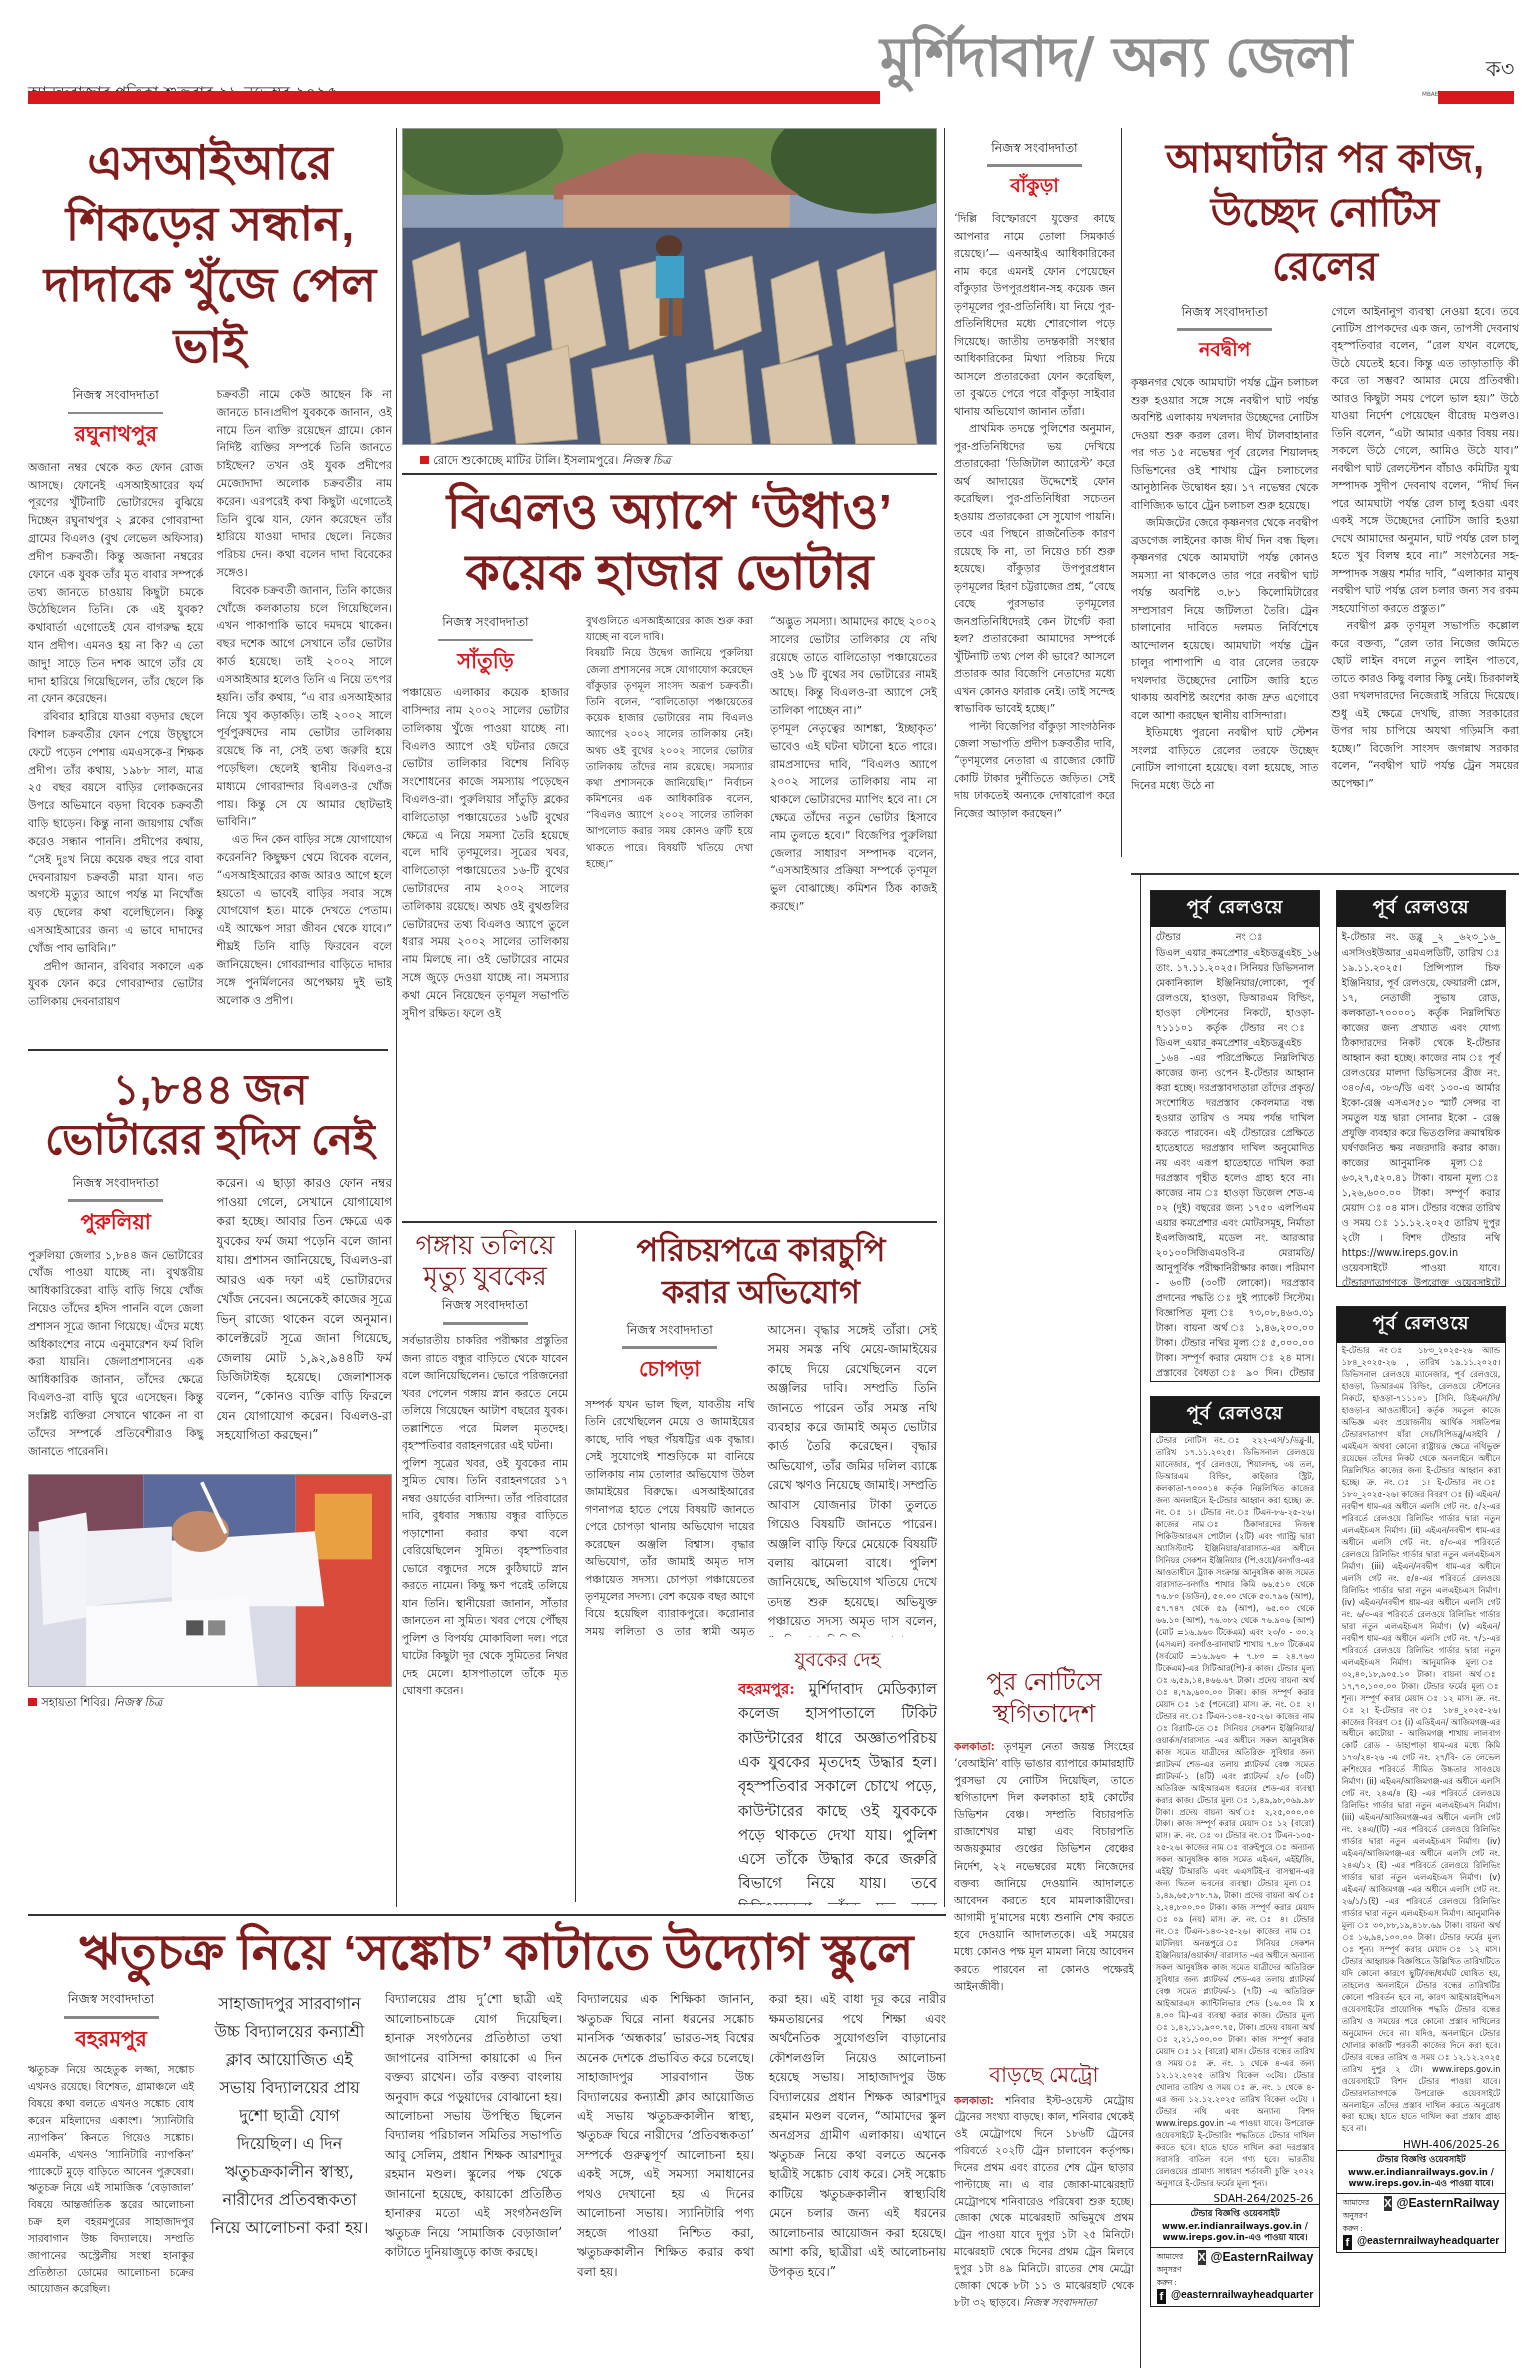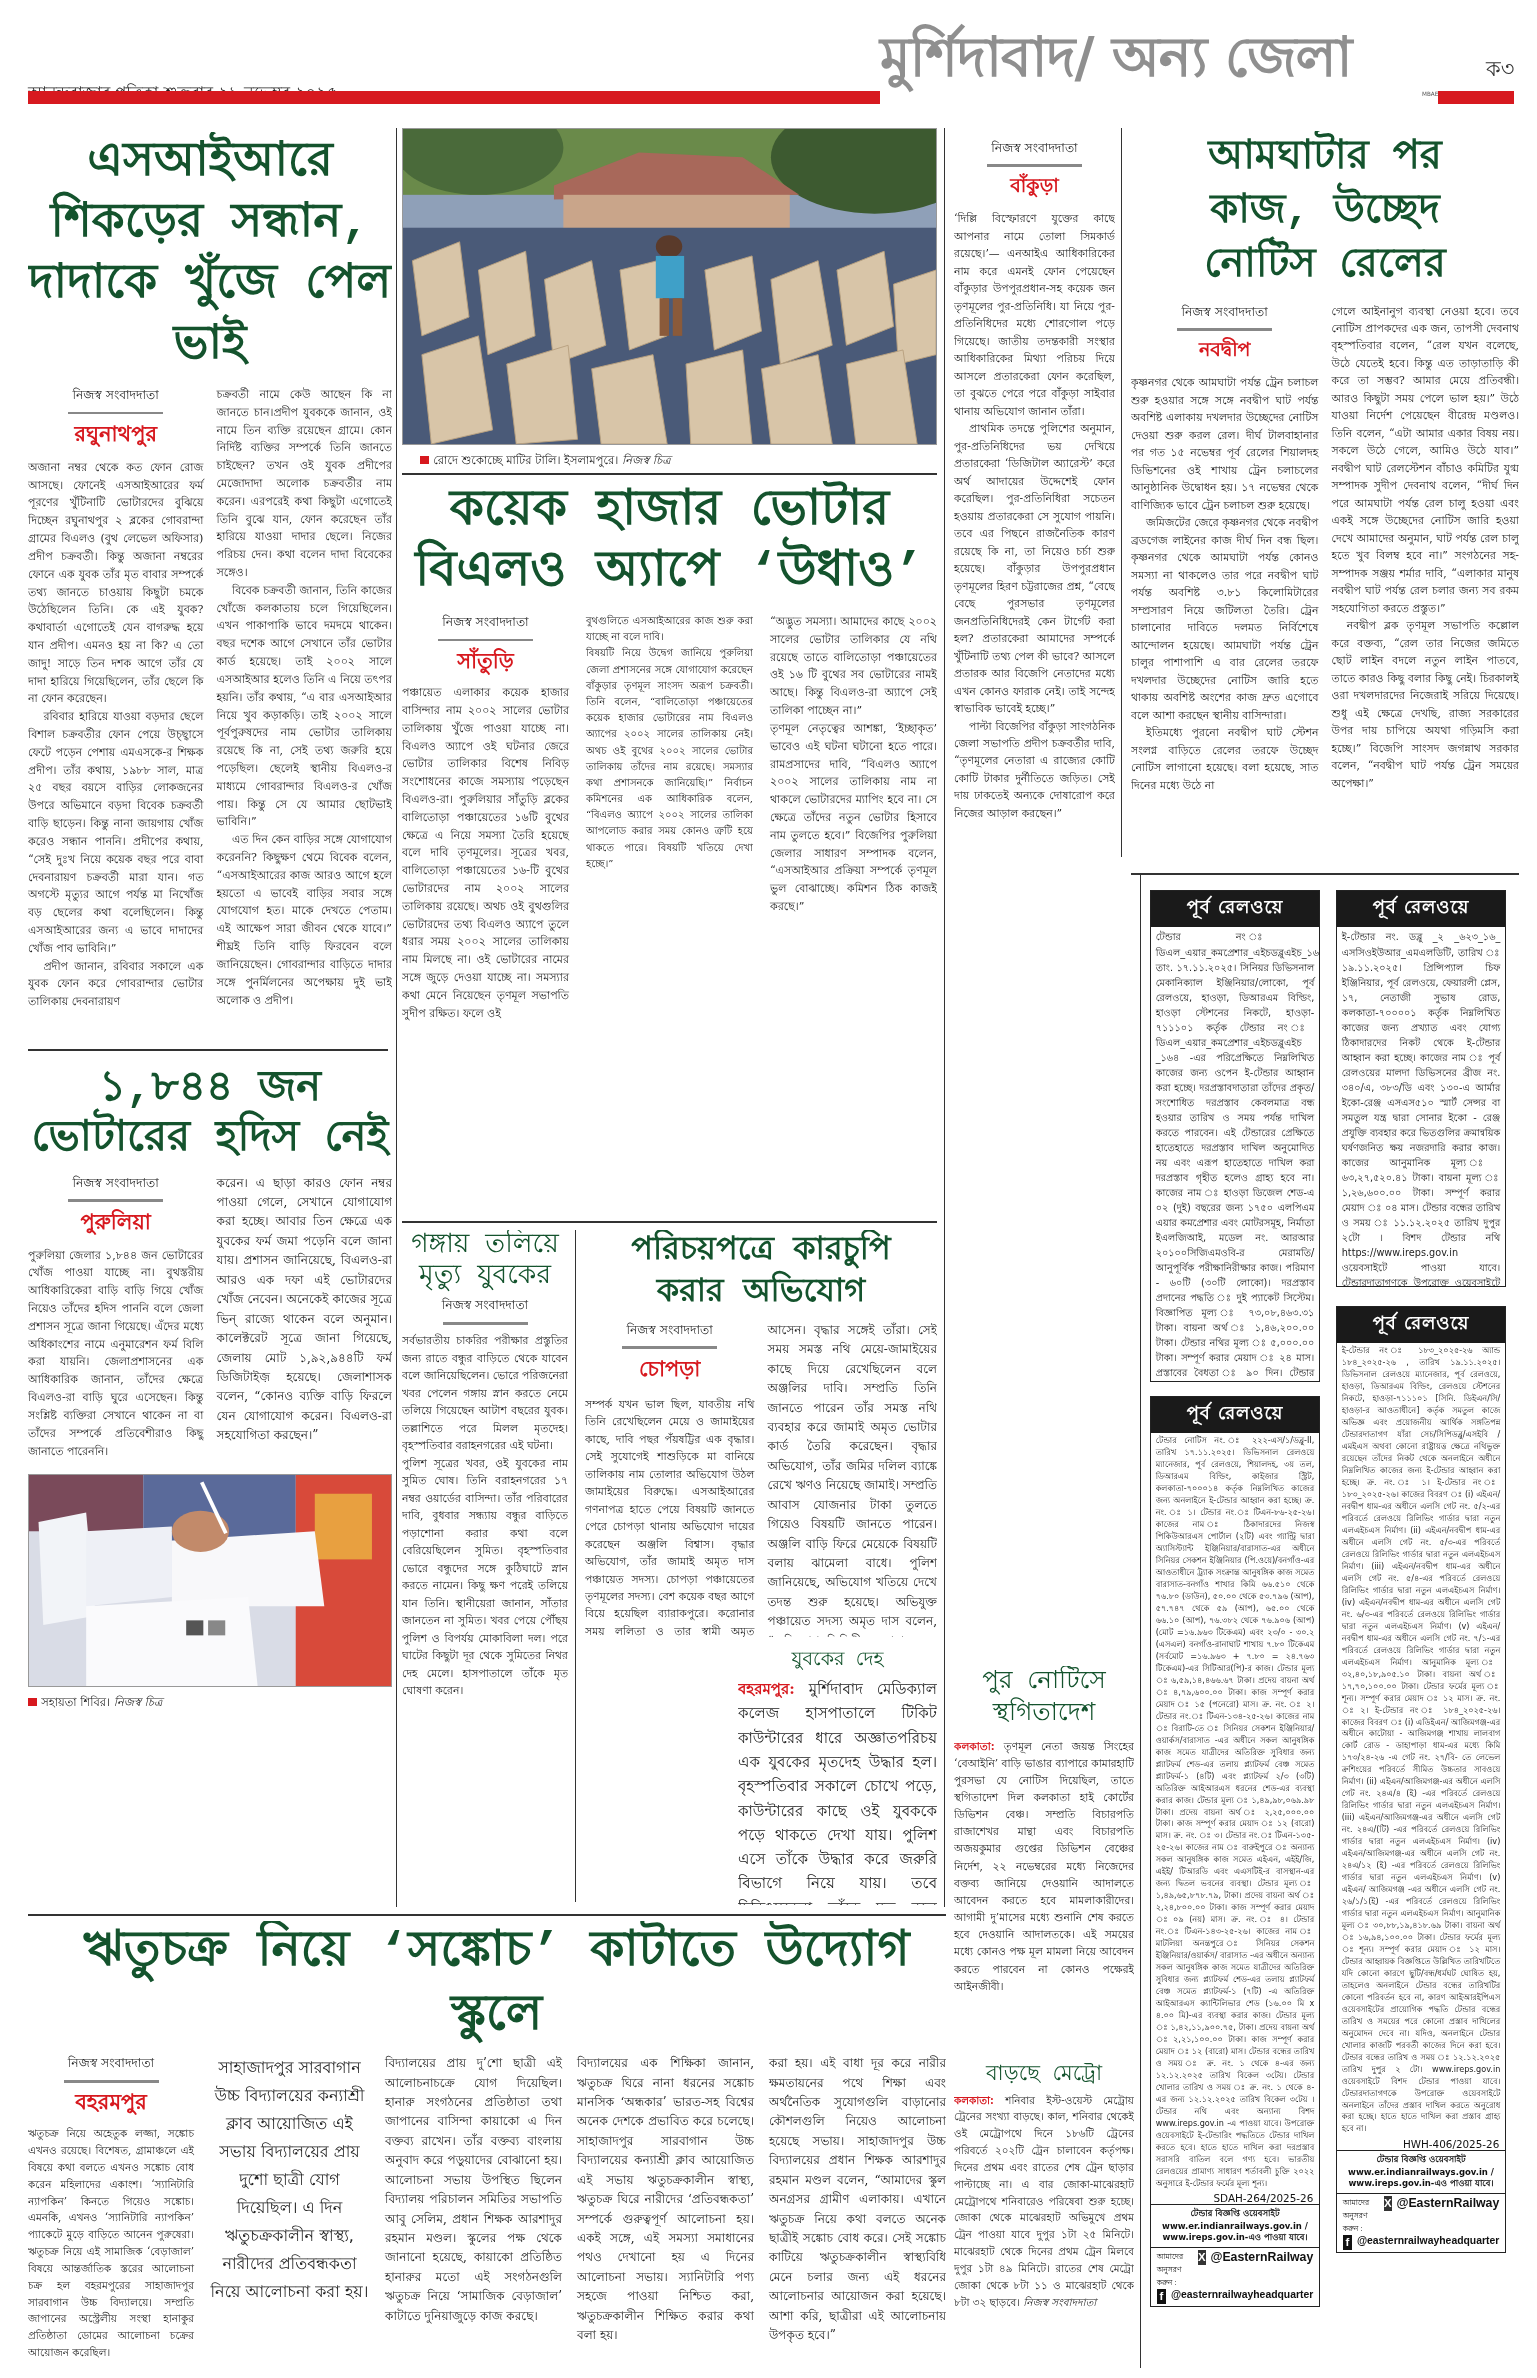--- a/index.html
+++ b/index.html
@@ -4,21 +4,21 @@
 <style>
 *{box-sizing:border-box;margin:0;padding:0}
 html,body{width:1538px;height:2378px;background:#fff;overflow:hidden}
 body{font-family:"DejaVu Sans",sans-serif;color:#111;position:relative}
 .abs{position:absolute}
 .masthead-date{left:28px;top:80px;font-size:16px;color:#222}
 .red-bar{background:#d7191f;height:13.2px}
 .section-title{left:880px;top:30px;font-size:55px;color:#8f8f8f;font-weight:bold;letter-spacing:-0.9px;font-family:"DejaVu Sans",sans-serif;line-height:1}
 .page-no{left:1486px;top:53px;font-size:21px;color:#333}
 .small-tag{left:1422px;top:91px;font-size:5.7px;color:#555}
-.head{font-weight:bold;color:#14532d;text-align:center;line-height:1.18;font-family:Liberation Mono, monospace}
+.head{font-weight:bold;color:#7f1d1d;text-align:center;line-height:1.18;font-family:Liberation Sans, sans-serif}
 .head.light{font-weight:normal}
 .byline{text-align:center;font-size:12.3px;color:#222}
 .byline-rule{height:2.8px;background:#888;margin:5.7px auto 3.8px}
 .dateline{text-align:center;color:#d7191f;font-weight:bold}
 .body{font-size:12px;line-height:1.62;text-align:justify;color:#222;font-family:"DejaVu Serif",serif}
 .body p{text-indent:1.4em}
 .body p.noind{text-indent:0}
 .vrule{background:#333;width:0.9px}
 .hrule{background:#333;height:1.9px}
 .photo{overflow:hidden;border:0.9px solid #999}
@@ -136,22 +136,22 @@
     <rect x="272" y="180" width="10" height="40" fill="#8a5a3a"></rect>
     <rect x="286" y="180" width="10" height="40" fill="#8a5a3a"></rect>
   </svg>
 </div>
 <div class="abs caption" data-name="photo-caption" style="left:420px;top:452px">
   <span class="sq" data-name="caption-marker-icon"></span><span data-name="caption-text">রোদে শুকোচ্ছে মাটির টালি। ইসলামপুরে।</span> <i data-name="photo-credit">নিজস্ব চিত্র</i>
 </div>
 <div class="abs hrule" data-name="divider" style="left:402px;top:473px;width:535px"></div>
 
 <div class="abs" data-name="story-blo-app" style="left:402px;top:481px;width:535px">
+  <div class="head" data-name="headline-line1" style="font-size:49px;line-height:1.25">বিএলও অ্যাপে ‘উধাও’</div>
   <div class="head" data-name="headline-line2" style="font-size:49px;line-height:1.25">কয়েক হাজার ভোটার</div>
-  <div class="head" data-name="headline-line1" style="font-size:49px;line-height:1.25">বিএলও অ্যাপে ‘উধাও’</div>
   <div class="cols" style="margin-top:9.5px">
     <div>
       <div class="byline" data-name="byline">নিজস্ব সংবাদদাতা</div>
       <div class="byline-rule" data-name="byline-rule" style="width:95px"></div>
       <div class="dateline" data-name="dateline" style="font-size:21px">সাঁতুড়ি</div>
       <div class="body" data-name="article-body-col1" style="margin-top:3.8px;font-size:11px">পঞ্চায়েত এলাকার কয়েক হাজার বাসিন্দার নাম ২০০২ সালের ভোটার তালিকায় খুঁজে পাওয়া যাচ্ছে না। বিএলও অ্যাপে ওই ঘটনার জেরে ভোটার তালিকার বিশেষ নিবিড় সংশোধনের কাজে সমস্যায় পড়েছেন বিএলও-রা। পুরুলিয়ার সাঁতুড়ি ব্লকের বালিতোড়া পঞ্চায়েতের ১৬টি বুথের ক্ষেত্রে এ নিয়ে সমস্যা তৈরি হয়েছে বলে দাবি তৃণমূলের। সূত্রের খবর, বালিতোড়া পঞ্চায়েতের ১৬-টি বুথের ভোটারদের নাম ২০০২ সালের তালিকায় রয়েছে। অথচ ওই বুথগুলির ভোটারদের তথ্য বিএলও অ্যাপে তুলে ধরার সময় ২০০২ সালের তালিকায় নাম মিলছে না। ওই ভোটারের নামের সঙ্গে জুড়ে দেওয়া যাচ্ছে না। সমস্যার কথা মেনে নিয়েছেন তৃণমূল সভাপতি সুদীপ রক্ষিত। ফলে ওই</div>
     </div>
     <div class="body" data-name="article-body-col2" style="font-size:10px;white-space:pre-line">বুথগুলিতে এসআইআরের কাজ শুরু করা যাচ্ছে না বলে দাবি।
 বিষয়টি নিয়ে উদ্বেগ জানিয়ে পুরুলিয়া জেলা প্রশাসনের সঙ্গে যোগাযোগ করেছেন বাঁকুড়ার তৃণমূল সাংসদ অরূপ চক্রবর্তী। তিনি বলেন, “বালিতোড়া পঞ্চায়েতের কয়েক হাজার ভোটারের নাম বিএলও অ্যাপের ২০০২ সালের তালিকায় নেই। অথচ ওই বুথের ২০০২ সালের ভোটার তালিকায় তাঁদের নাম রয়েছে। সমস্যার কথা প্রশাসনকে জানিয়েছি।” নির্বাচন কমিশনের এক আধিকারিক বলেন, “বিএলও অ্যাপে ২০০২ সালের তালিকা আপলোড করার সময় কোনও ত্রুটি হয়ে থাকতে পারে। বিষয়টি খতিয়ে দেখা হচ্ছে।”</div>
     <div class="body" data-name="article-body-col3" style="font-size:11px;white-space:pre-line">“অদ্ভুত সমস্যা। আমাদের কাছে ২০০২ সালের ভোটার তালিকার যে নথি রয়েছে তাতে বালিতোড়া পঞ্চায়েতের ওই ১৬ টি বুথের সব ভোটারের নামই আছে। কিন্তু বিএলও-রা অ্যাপে সেই তালিকা পাচ্ছেন না।”

